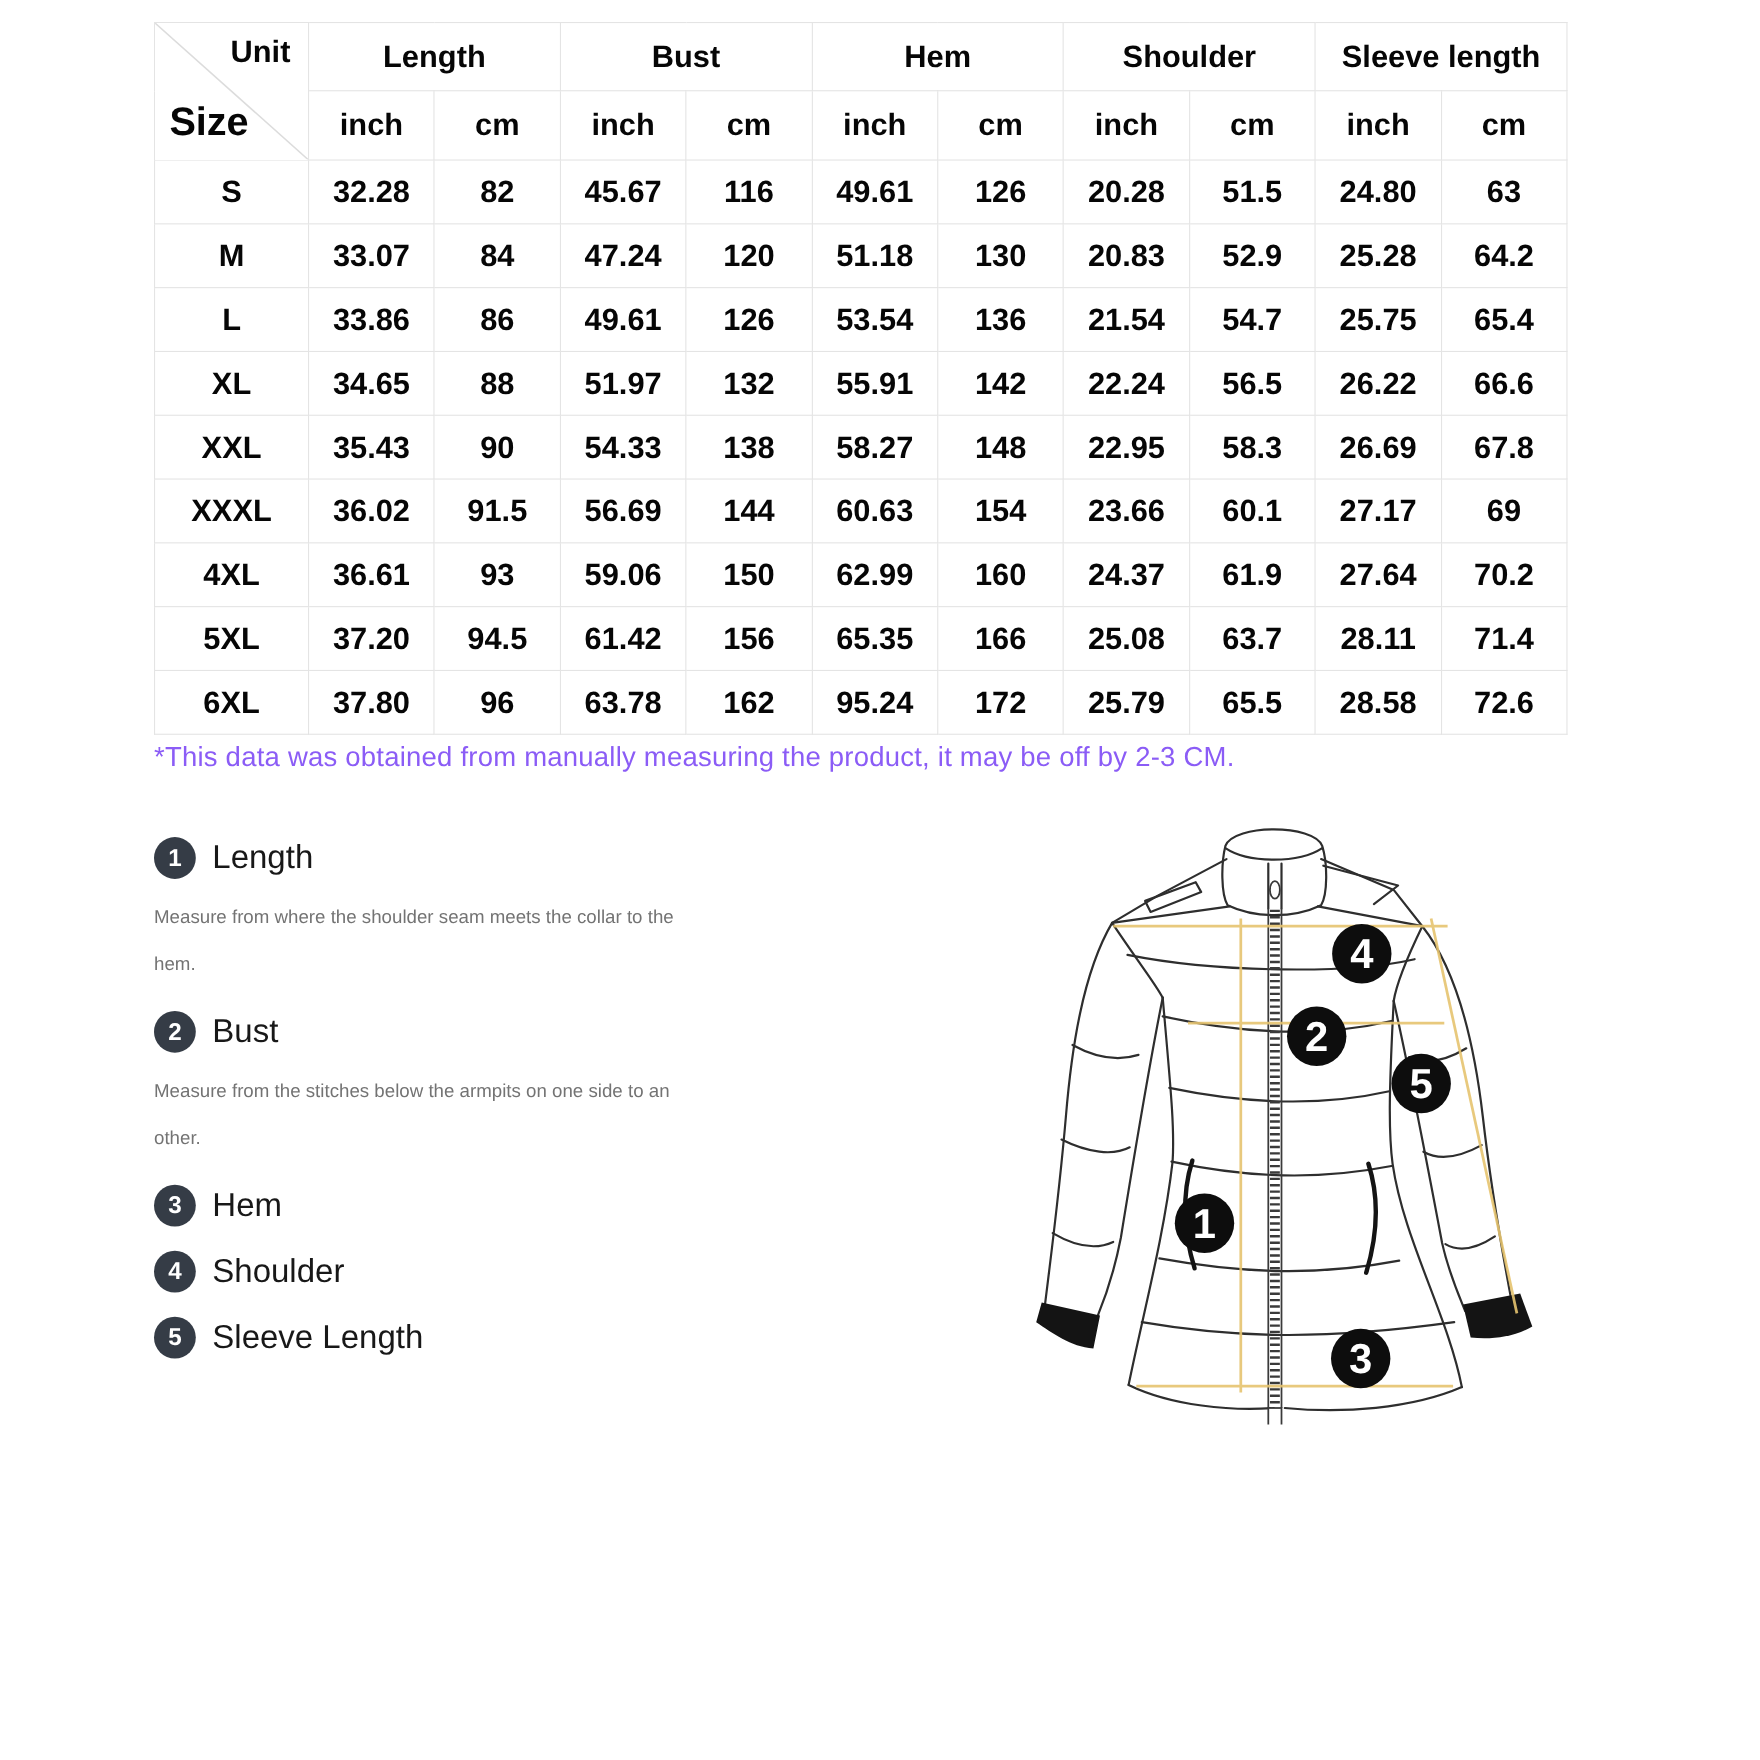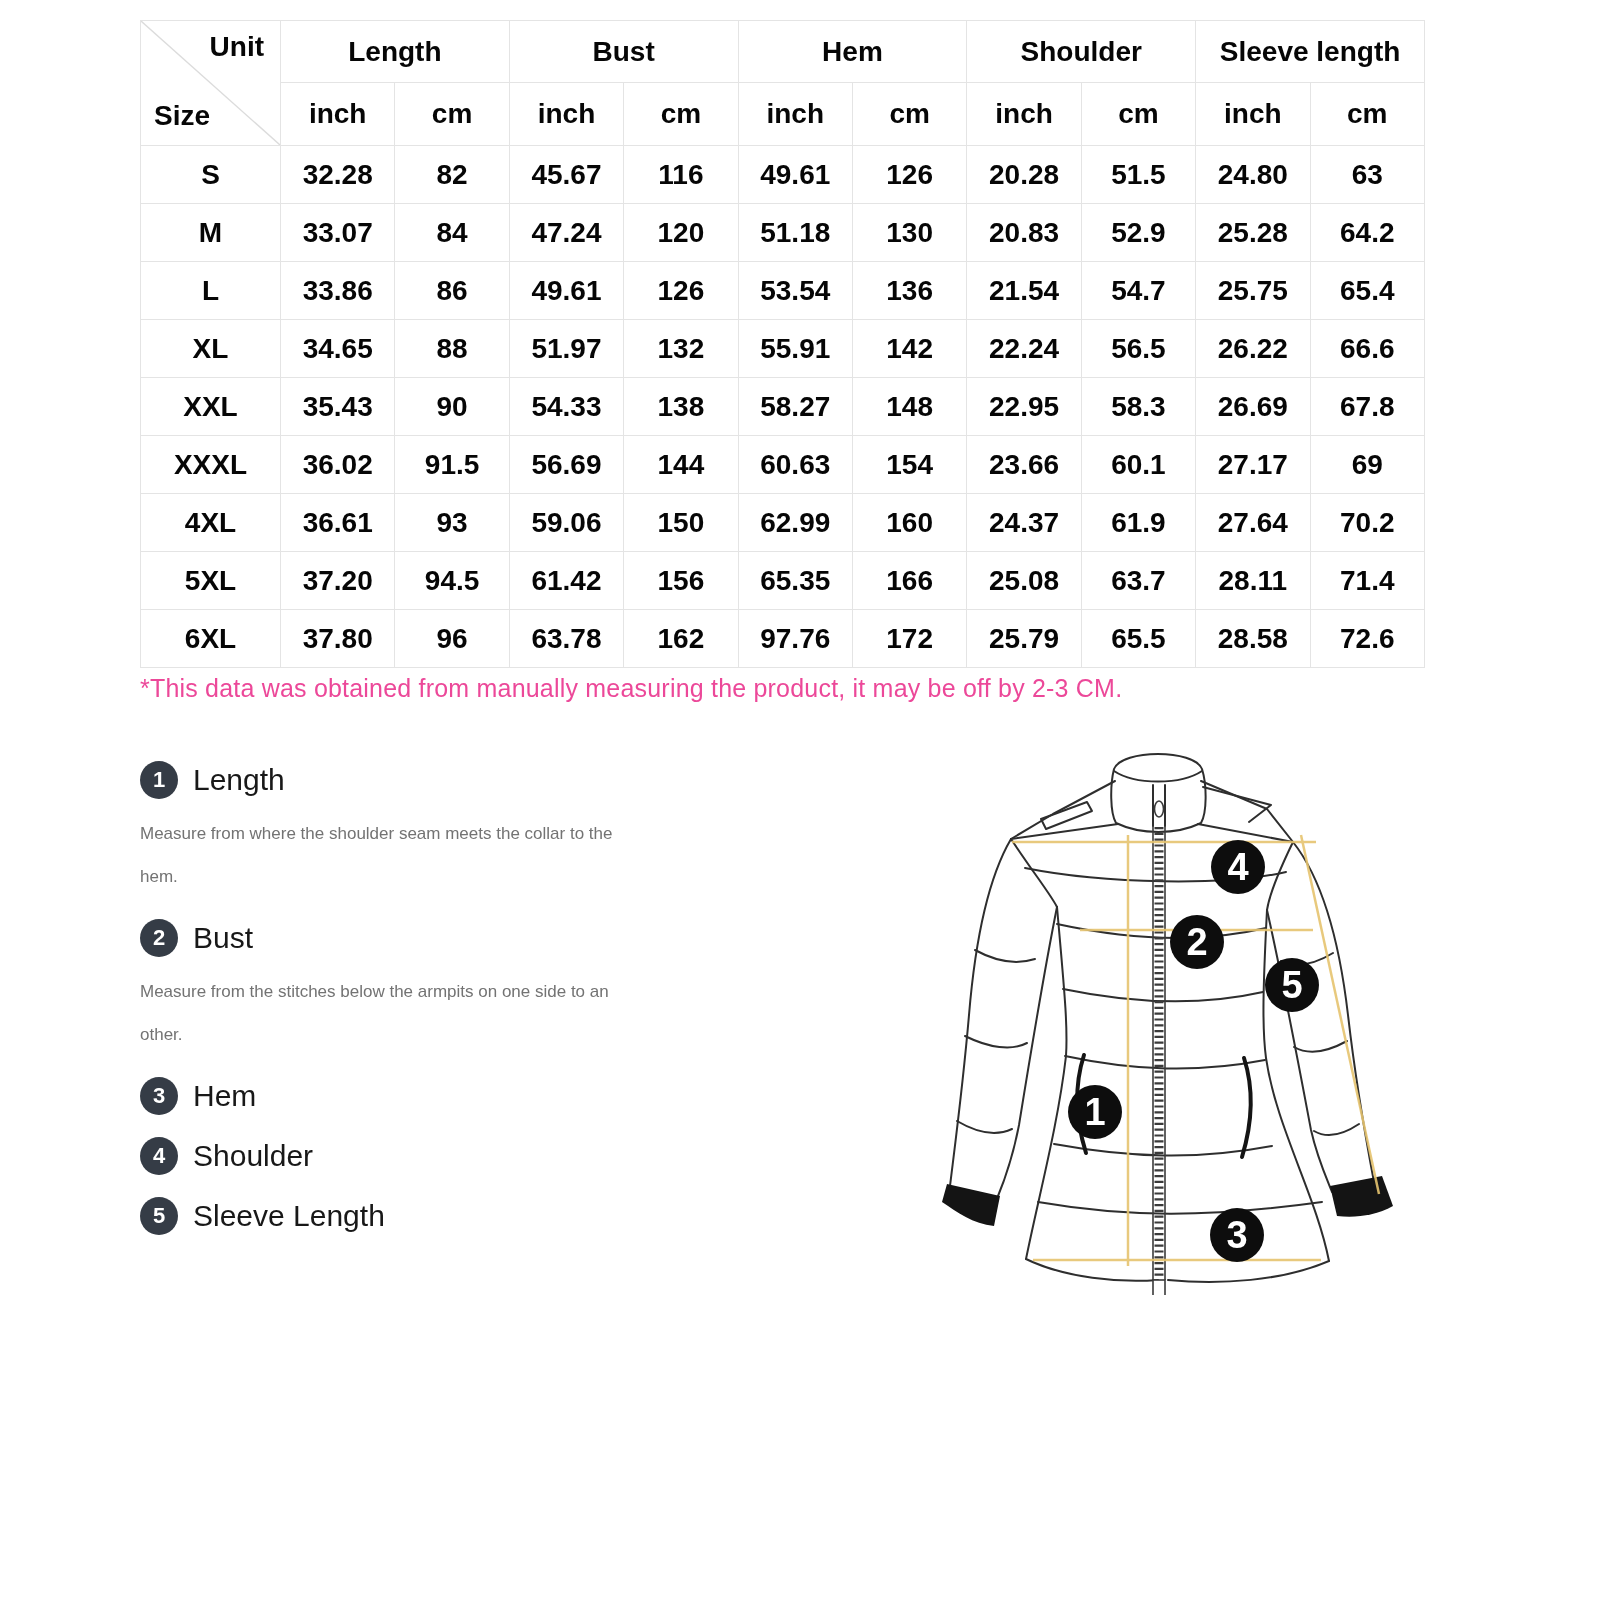--- a/index.html
+++ b/index.html
@@ -19,25 +19,25 @@
     border:1px solid #E4E4E4; text-align:center; vertical-align:middle;
     padding:0; font-weight:700; background:#fff;
   }
   .size-table col.c-size { width:140px; }
   tr.group-row { height:62px; }
   tr.unit-row  { height:63px;margin-left:36px; }
   tbody tr.data-row { height:58px; }
   th.corner-cell { position:relative; }
   .corner-diag { position:absolute; left:0; top:0; width:100%; height:100%; display:block; }
   .corner-unit { position:absolute; top:10px; right:16px; font-size:28px; }
-  .corner-size { position:absolute; left:13px; bottom:13px; font-size:28px; }
+  .corner-size { position:absolute; left:13px; bottom:13px; font-size:36px; }
 
   
   .footnote {
-    position:absolute; left:140px; top:674px; font-size:25px; color:#ec4899;
+    position:absolute; left:140px; top:674px; font-size:25px; color:#8b5cf6;
     letter-spacing:.2px;
   }
 
   
   .howto { position:absolute; left:140px; top:740px; width:800px; color:#141414; }
   .howto-title { font-size:37px; font-weight:400; color:#2A2A2A; margin:0 0 30px 0; }
   .step-header { display:flex; align-items:center; gap:15px; height:40px; margin-top:20px; }
   .step-badge {
     width:38px; height:38px; border-radius:50%; background:#353C46; flex:0 0 38px;
     display:flex; align-items:center; justify-content:center;
@@ -208,21 +208,21 @@
           <td>63.7</td>
           <td>28.11</td>
           <td>71.4</td>
         </tr>
         <tr class="data-row">
           <td>6XL</td>
           <td>37.80</td>
           <td>96</td>
           <td>63.78</td>
           <td>162</td>
-          <td>97.76</td>
+          <td>95.24</td>
           <td>172</td>
           <td>25.79</td>
           <td>65.5</td>
           <td>28.58</td>
           <td>72.6</td>
         </tr>
       </tbody>
     </table>
   </div>
 

